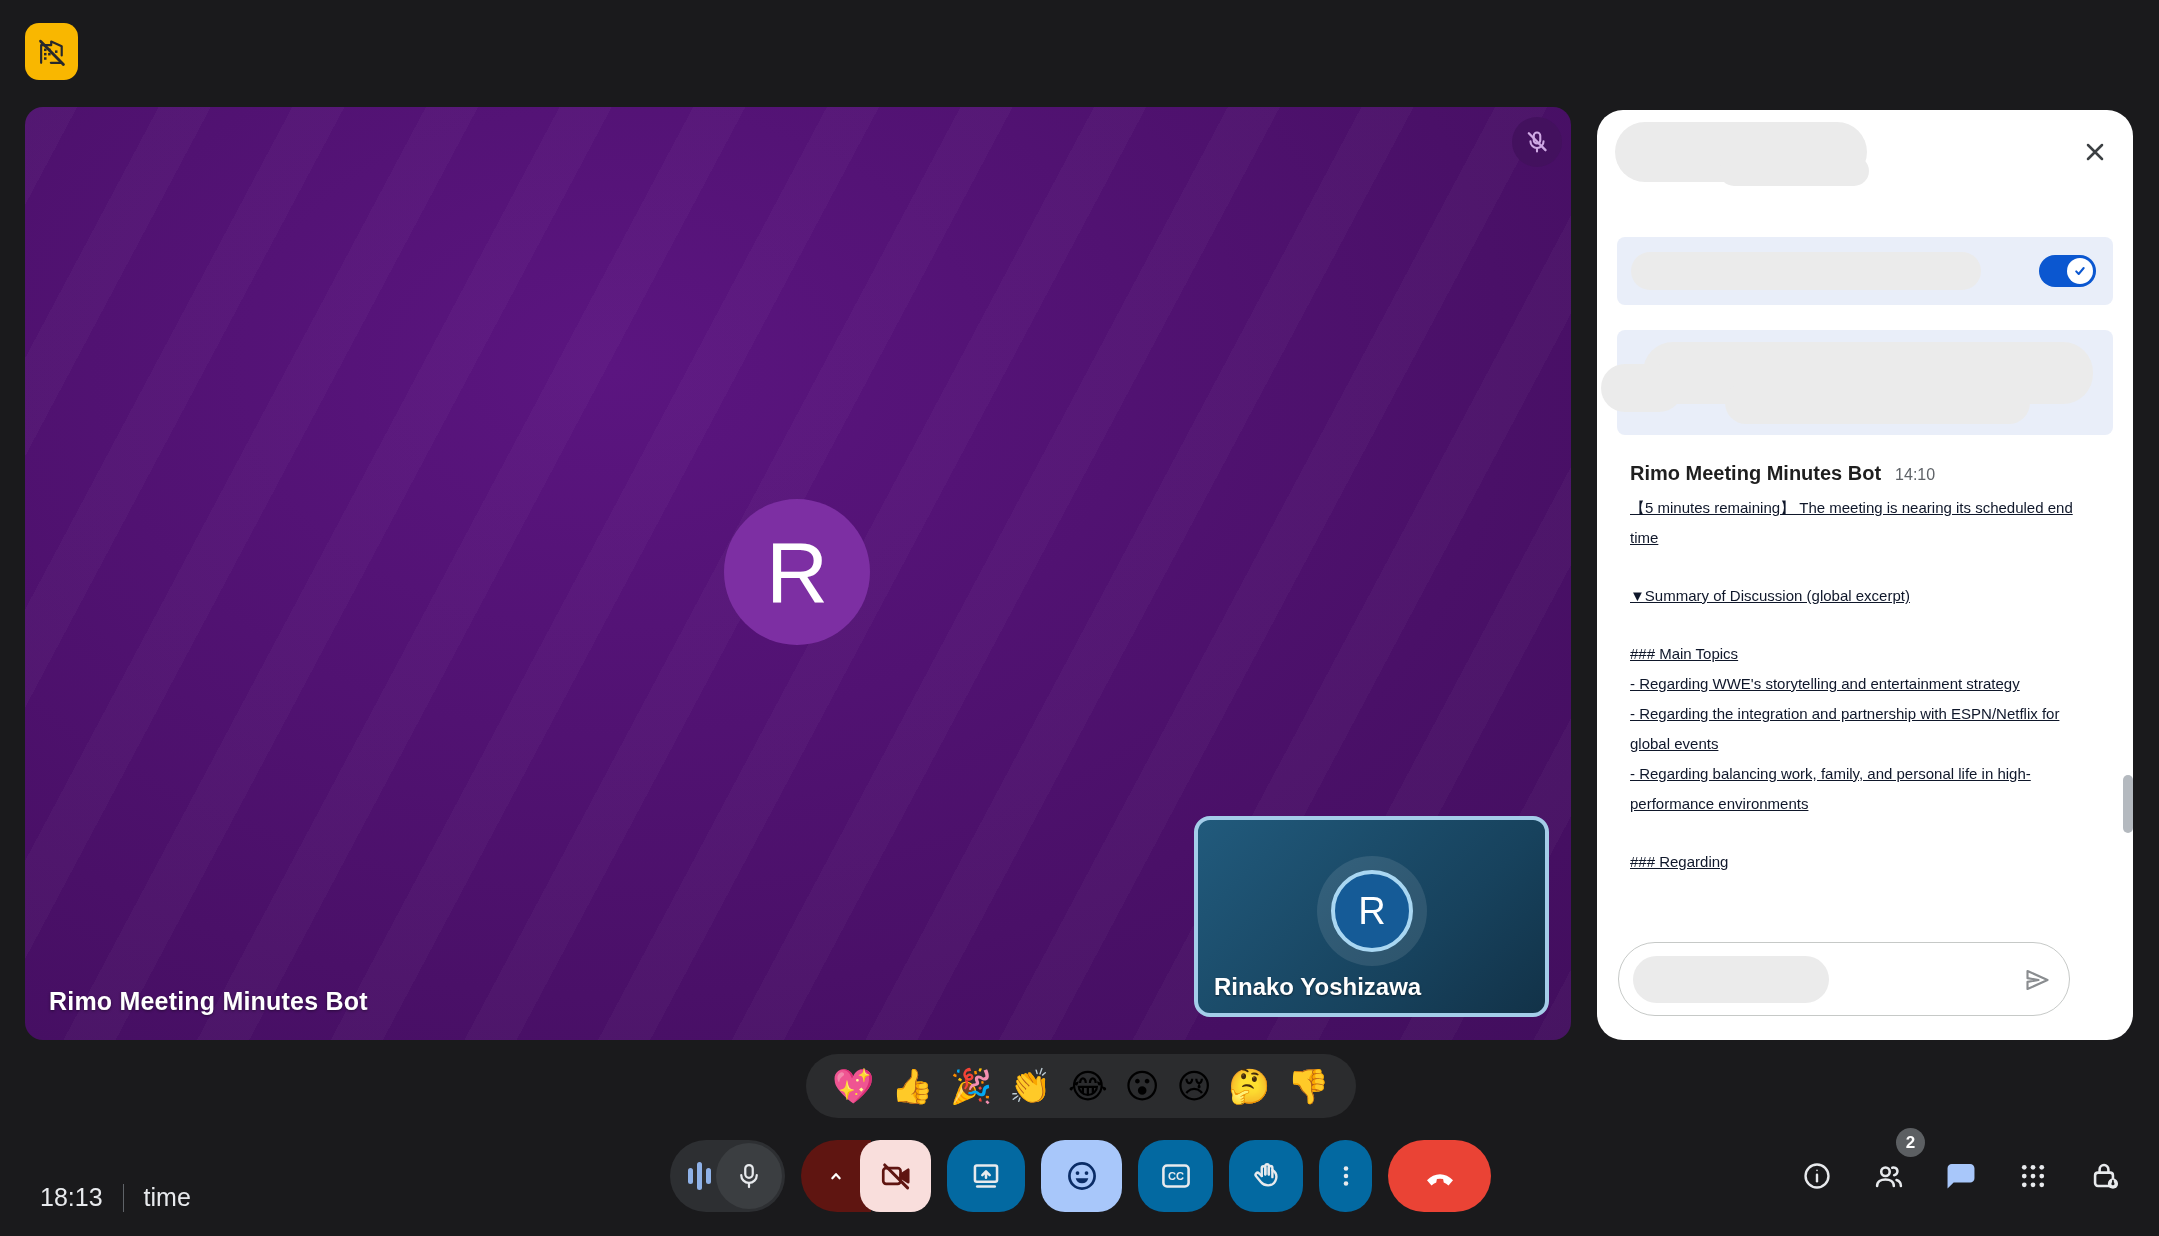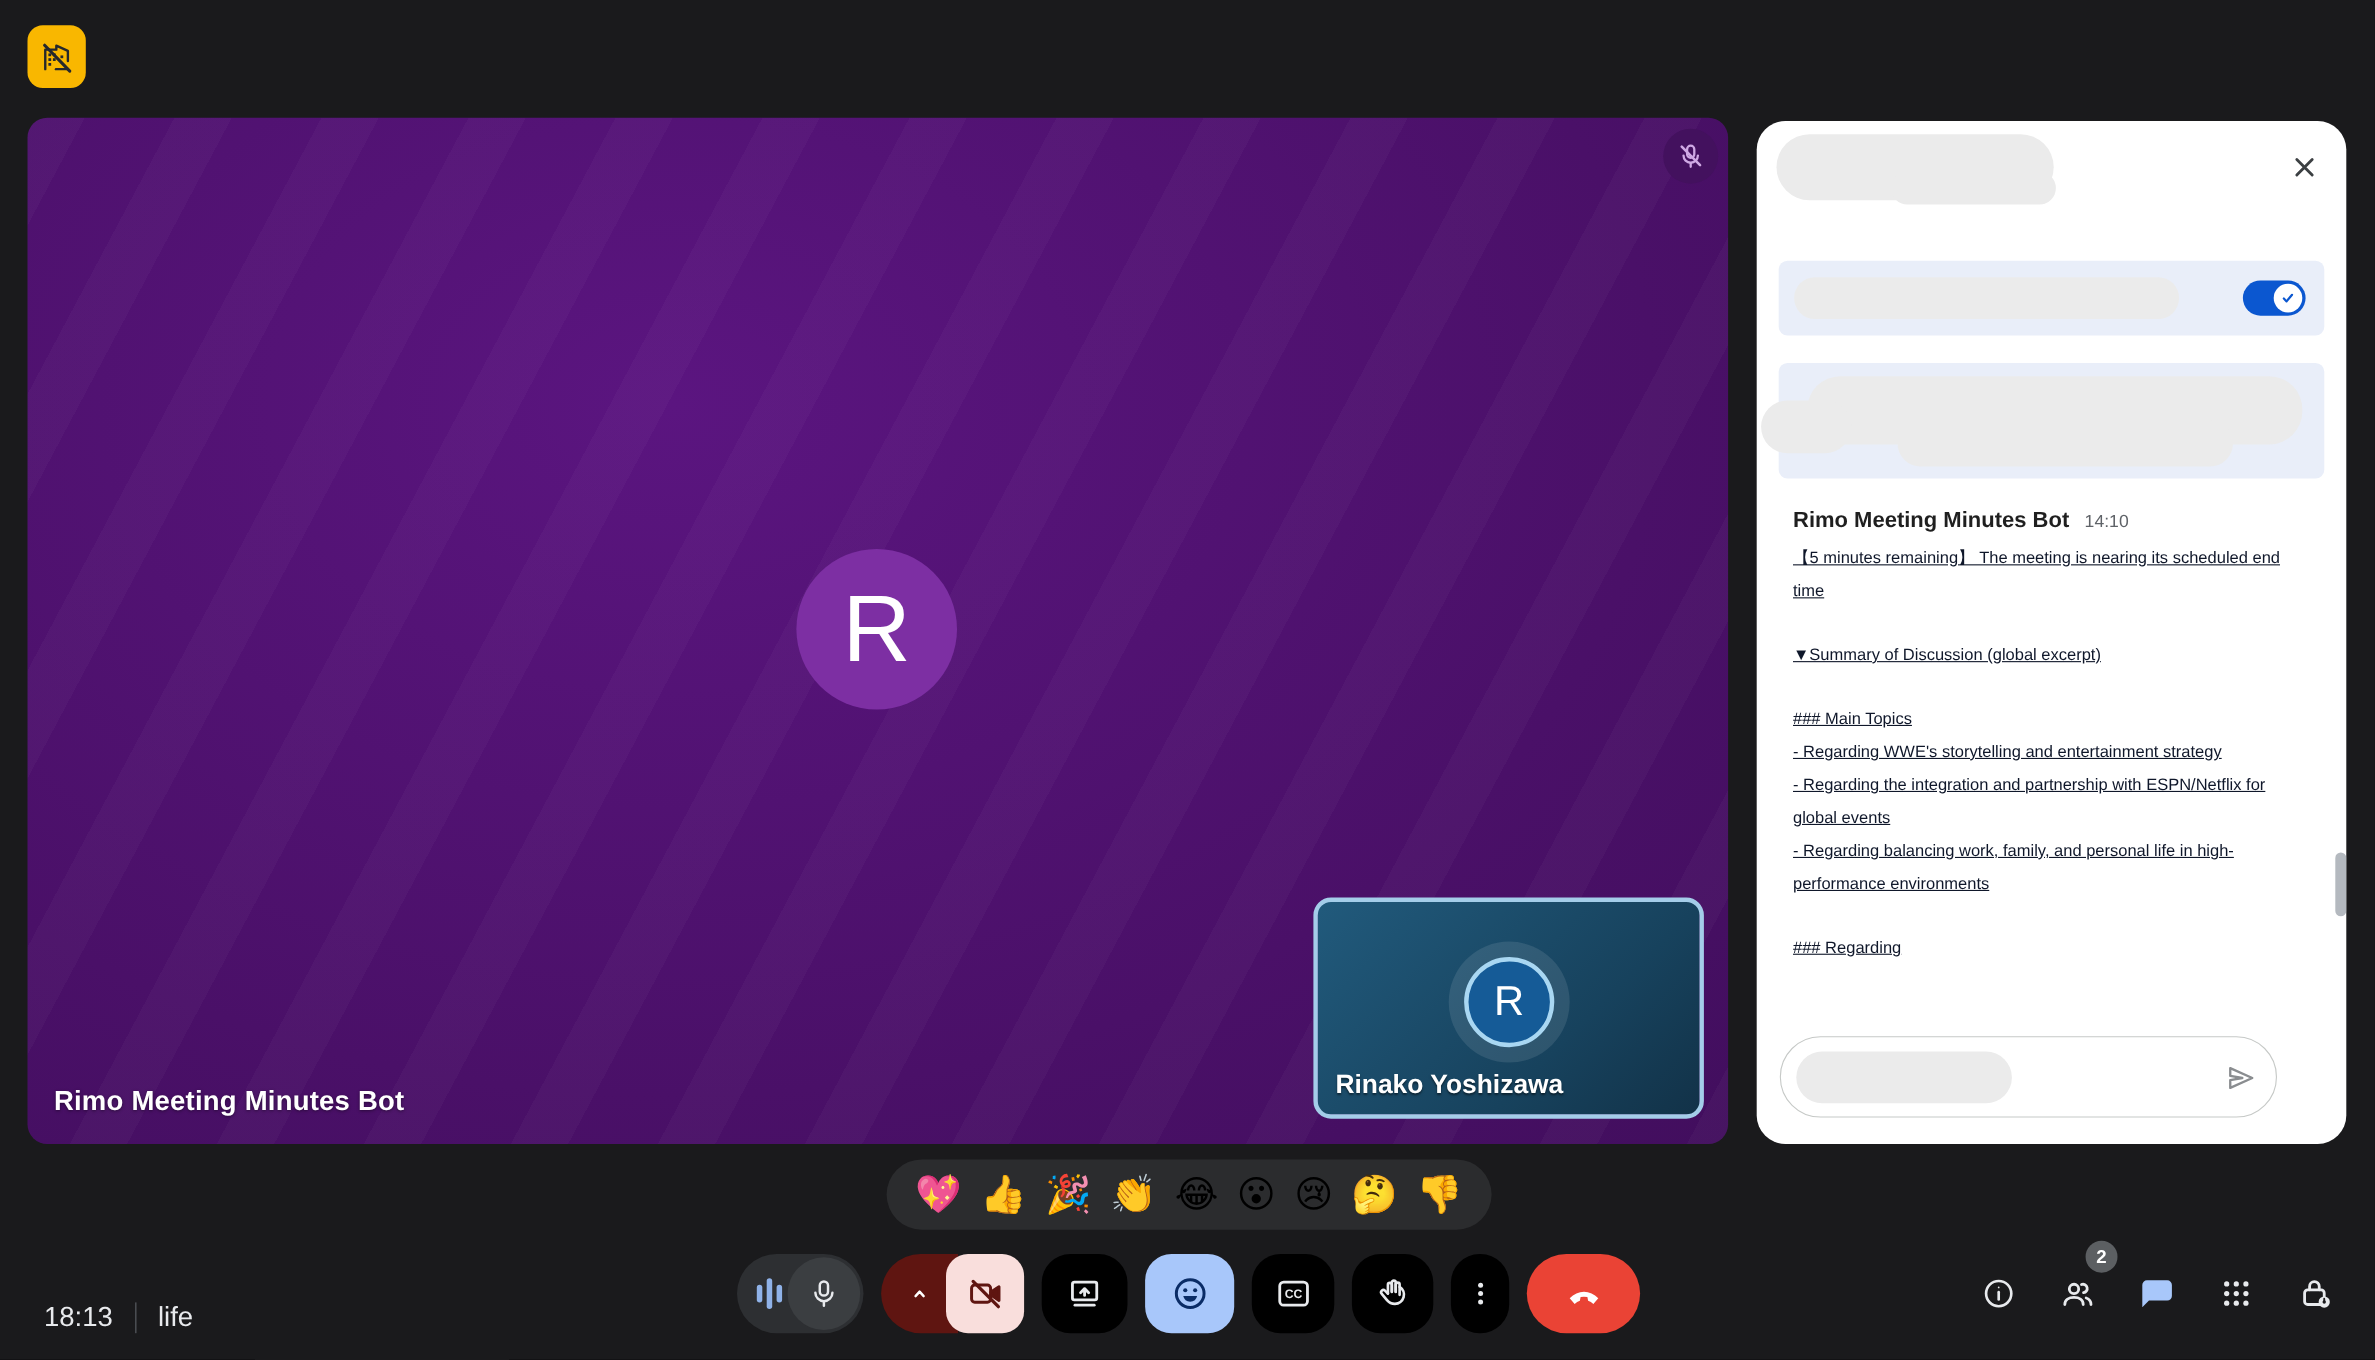--- a/index.html
+++ b/index.html
@@ -66,21 +66,21 @@
   .reactions-bar { position:absolute; left:806px; top:1054px; width:550px; height:64px; border-radius:32px;
     background:#2b2c2e; display:flex; align-items:center; justify-content:space-between; padding:0 26px; }
   .reaction { font-size:34px; line-height:1; cursor:pointer;
     font-family:"DejaVu Sans","Liberation Sans",sans-serif; }
 
   
   .bottom-left { position:absolute; left:40px; top:1140px; height:72px; display:flex; align-items:flex-end;
     color:#e8eaed; font-size:25px; }
   .bl-divider { width:1px; height:28px; background:#5f6368; margin:0 20px; }
   .controls { position:absolute; left:670px; top:1140px; display:flex; gap:16px; align-items:center; }
-  .ctl { height:72px; background:#000000; border-radius:26px; display:flex; align-items:center;
+  .ctl { height:72px; background:#0369a1; border-radius:26px; display:flex; align-items:center;
     justify-content:center; color:#e3e3e3; cursor:pointer; flex:0 0 auto; }
   .mic-group { width:115px; border-radius:36px; background:#2d2f32; position:relative; justify-content:flex-start; }
   .mic-wave { margin-left:17px; }
   .mic-circle { position:absolute; right:3px; top:3px; width:66px; height:66px; border-radius:50%;
     background:#3b3e41; display:flex; align-items:center; justify-content:center; }
   .cam-group { width:130px; background:transparent; position:relative; }
   .cam-left { position:absolute; left:0; top:0; width:70px; height:72px; background:#5f1511;
     border-radius:36px 0 0 36px; display:flex; align-items:center; justify-content:center; color:#fff; }
   .cam-right { position:absolute; right:0; top:0; width:71px; height:72px; background:#f9dedc;
     border-radius:20px; display:flex; align-items:center; justify-content:center; color:#5f1511; }
@@ -205,21 +205,21 @@
     <span class="reaction">😂</span>
     <span class="reaction">😮</span>
     <span class="reaction">😢</span>
     <span class="reaction">🤔</span>
     <span class="reaction">👎</span>
   </div>
 
   <div class="bottom-left">
     <span>18:13</span>
     <span class="bl-divider"></span>
-    <span>life</span>
+    <span>time</span>
   </div>
 
   <div class="controls">
 
     <div class="ctl mic-group">
       <span class="mic-wave">
         <svg width="26" height="34" viewBox="0 0 26 34" fill="#8fb2e8">
           <rect x="1" y="9" width="5" height="16" rx="2.5"></rect>
           <rect x="10" y="3" width="5" height="28" rx="2.5"></rect>
           <rect x="19" y="9" width="5" height="16" rx="2.5"></rect>

